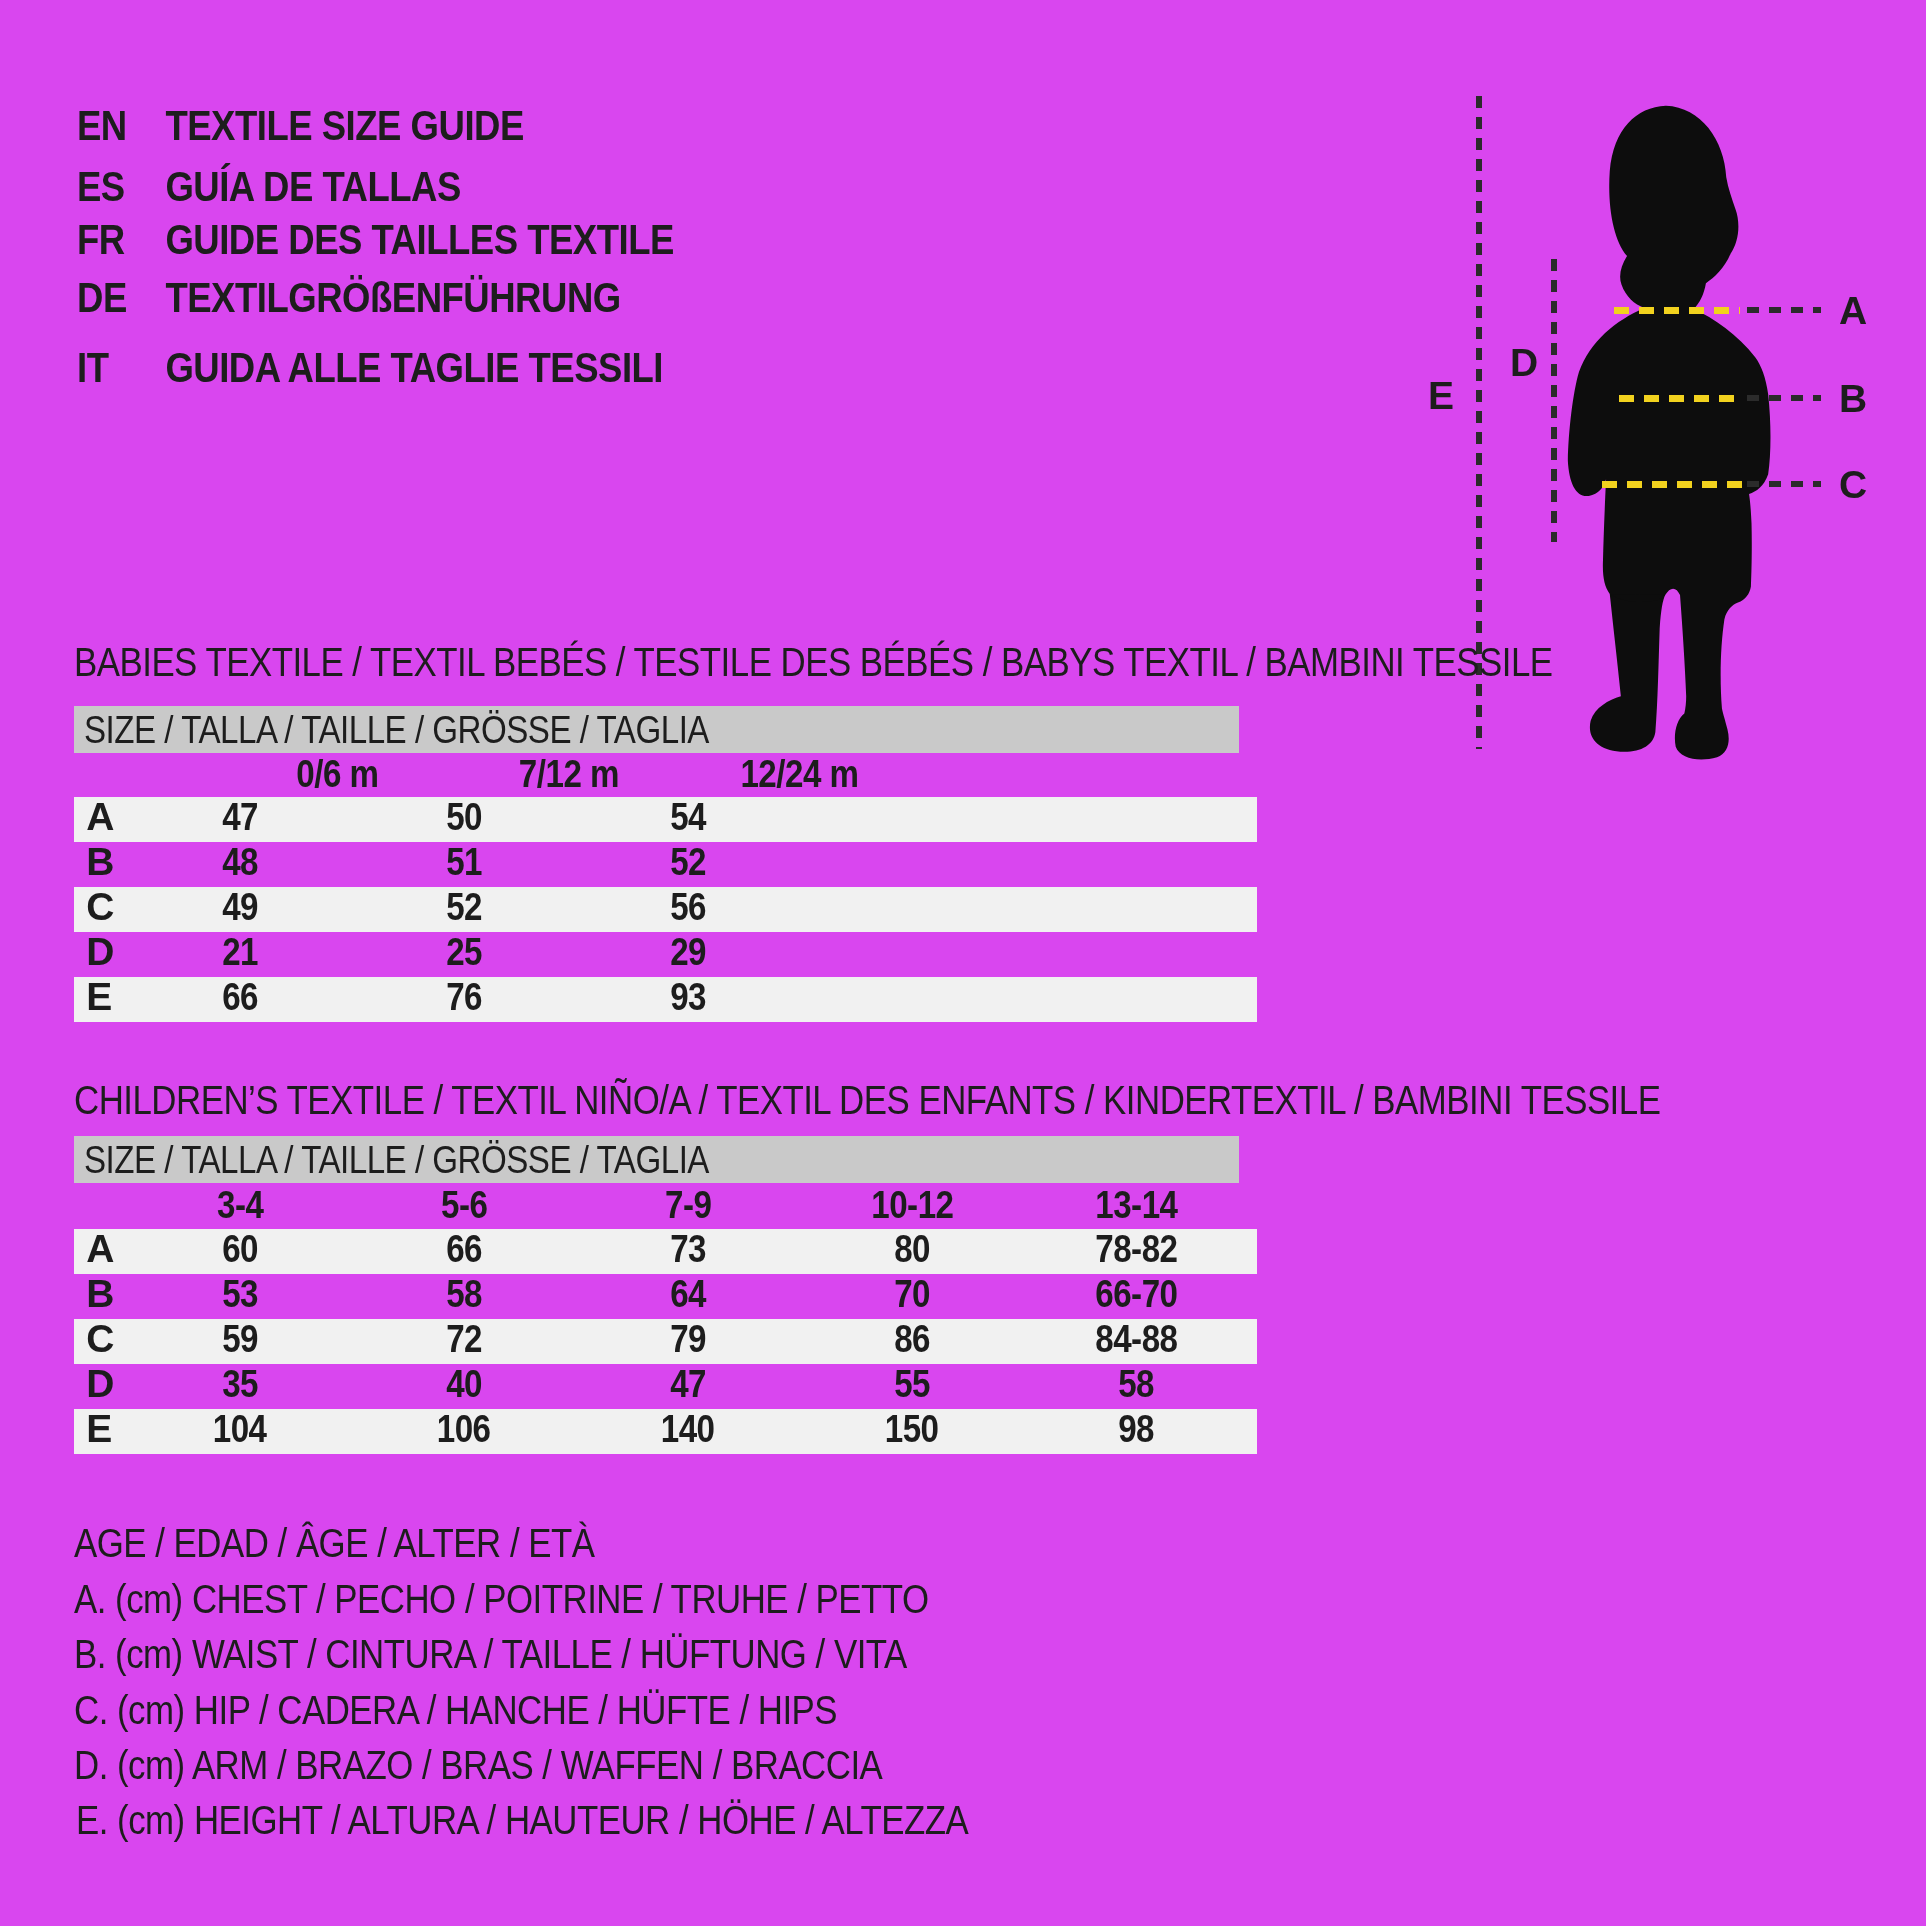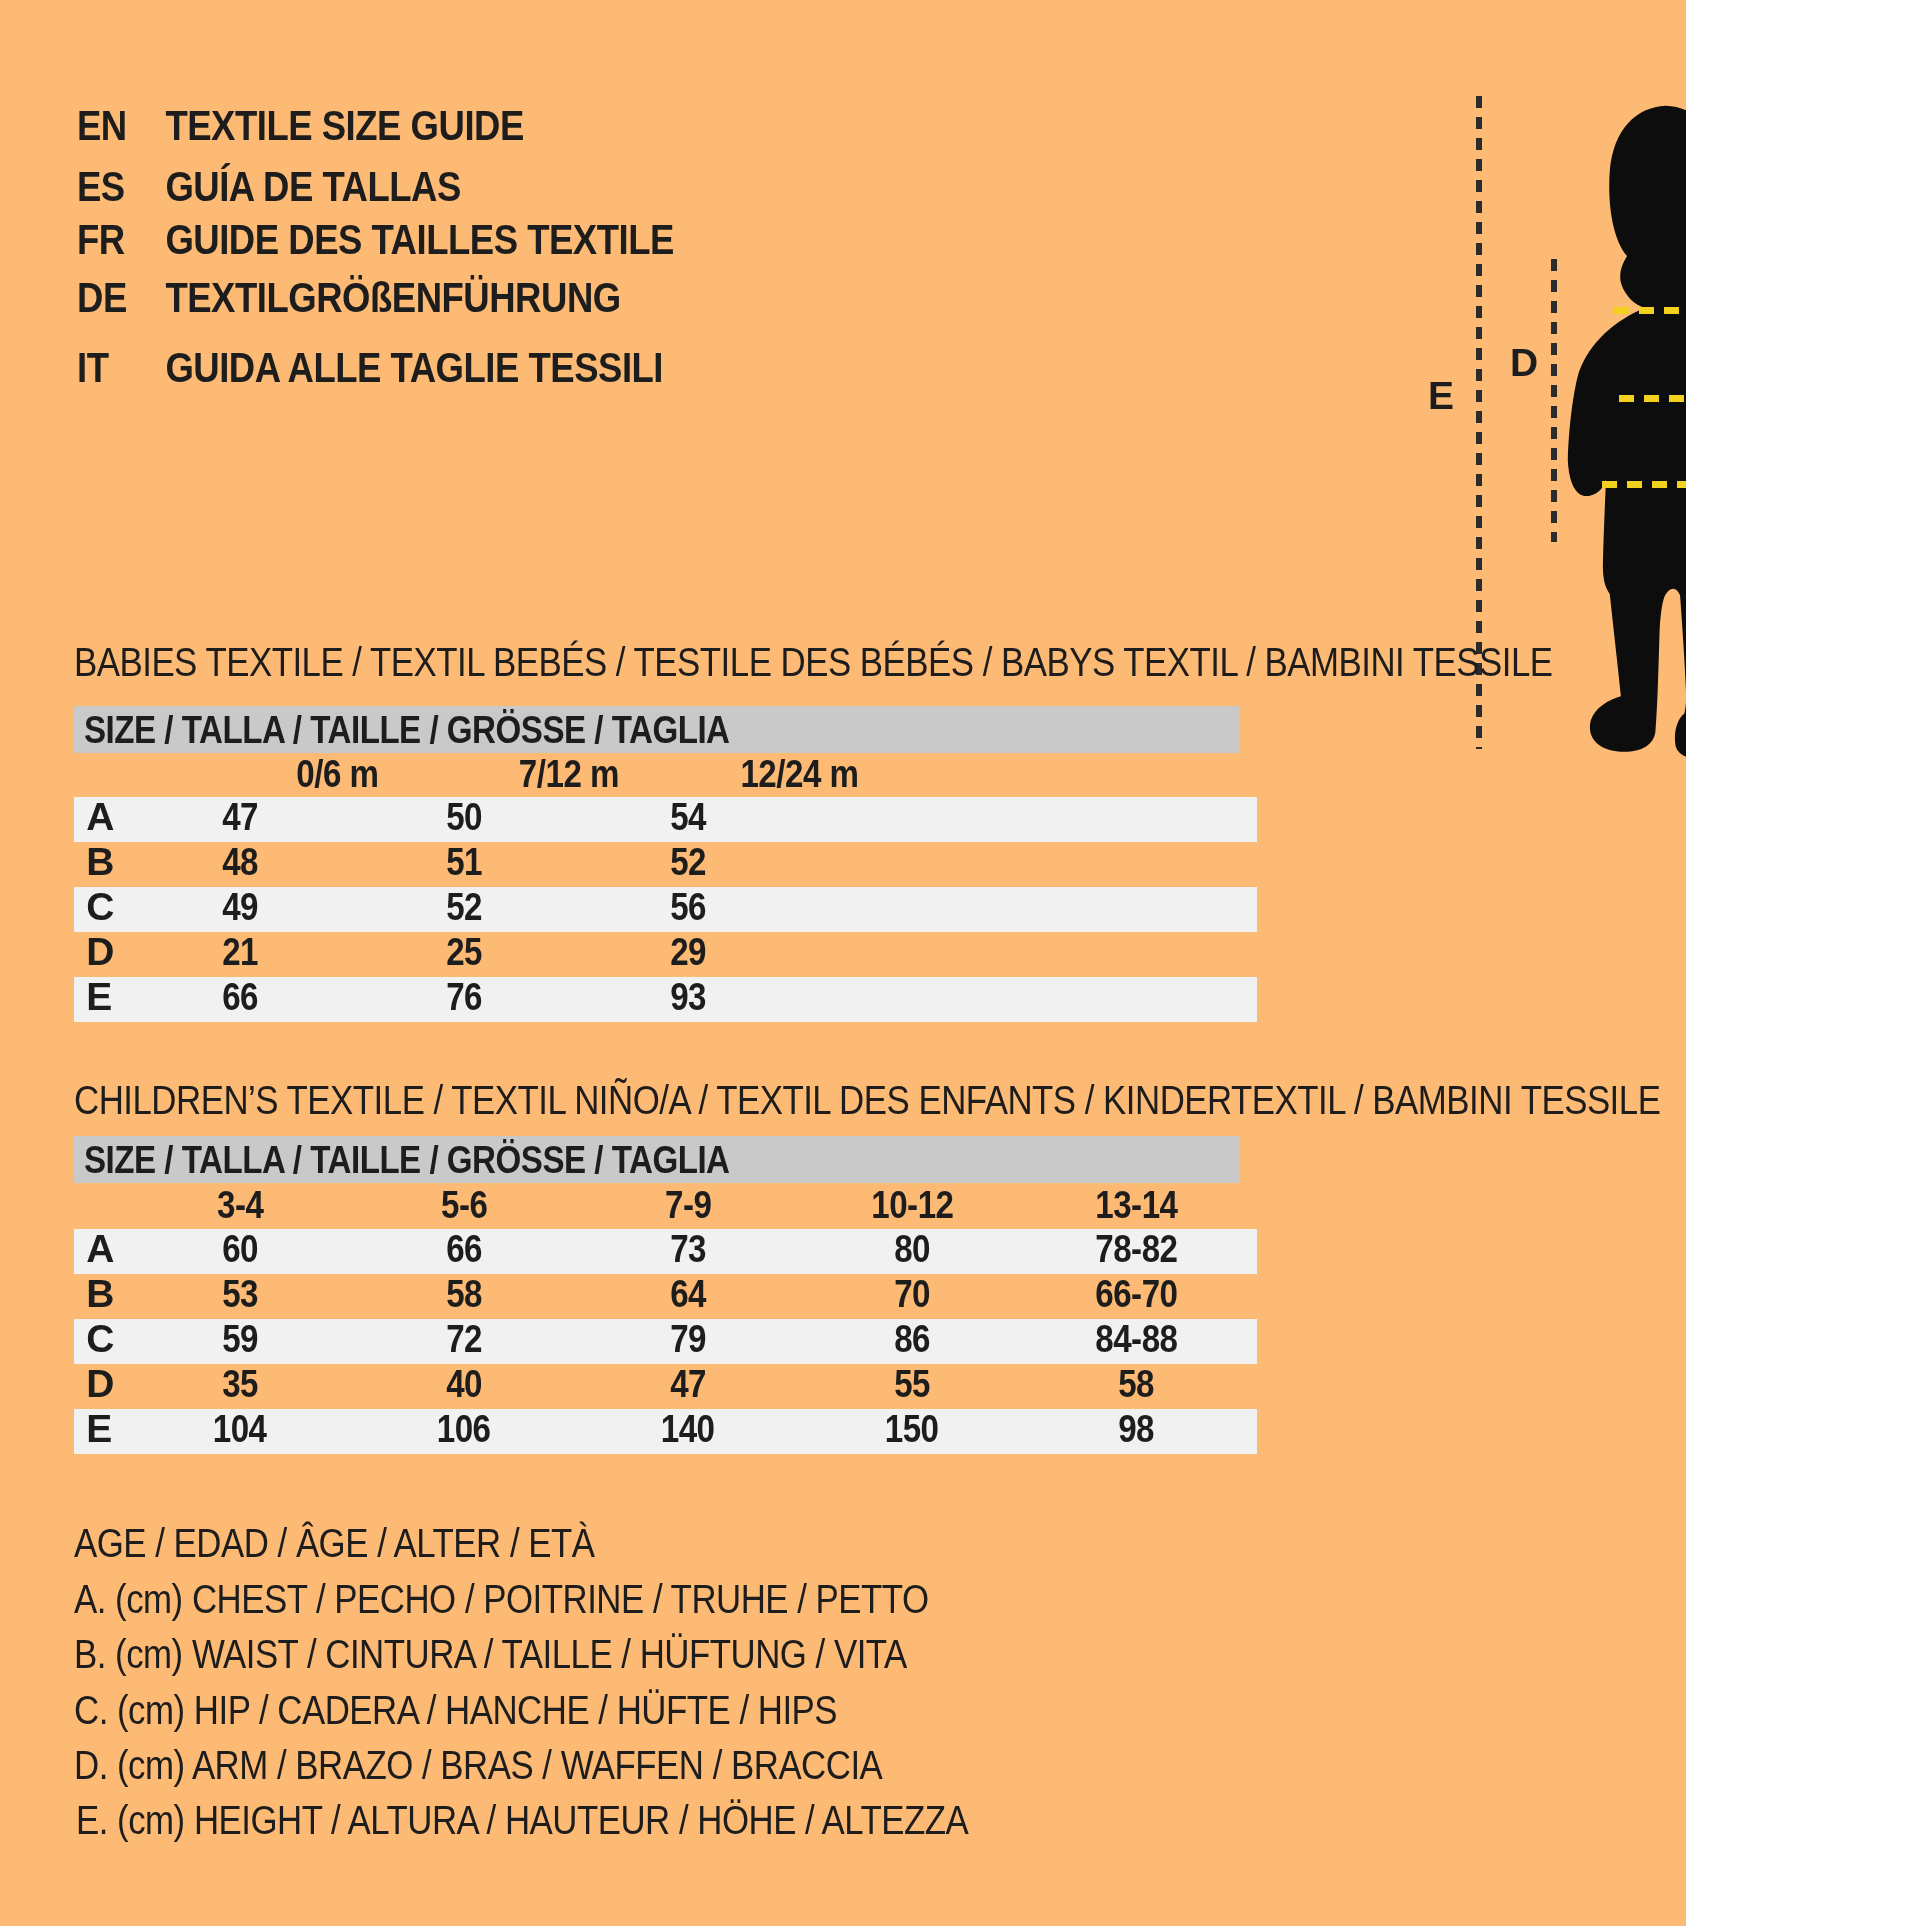--- a/index.html
+++ b/index.html
@@ -1,17 +1,17 @@
 <!DOCTYPE html>
 <html style="font-size:10px"><head>
 <meta charset="utf-8">
 <style>
   html,body{margin:0;padding:0;background:#ffffff;}
   .canvas{
-    position:relative;width:1686px;height:1926px;background:#fdba74;
+    position:relative;width:1926px;height:1926px;background:#d946ef;
     font-family:"Liberation Sans",sans-serif;color:#1d1d1d;overflow:hidden;
   }
   .t{position:absolute;font-weight:400;line-height:1;white-space:nowrap;}
   .cond{display:inline-block;transform:scaleX(.85);transform-origin:0 50%;white-space:nowrap;letter-spacing:-0.6px;}
   .cond-c{display:inline-block;transform:scaleX(.85);transform-origin:50% 50%;white-space:nowrap;letter-spacing:-0.6px;}
 
   
   .lang-row{position:absolute;left:77px;font-size:43px;font-weight:700;line-height:1;}
   .lang-code{display:inline-block;width:104px;}
 
@@ -20,21 +20,21 @@
   .hdash-dark{position:absolute;height:6.2px;background-image:repeating-linear-gradient(to right,#2b2b2b 0 12.3px,rgba(0,0,0,0) 12.3px 22px);}
   .hdash-yellow{position:absolute;height:6.8px;background-image:repeating-linear-gradient(to right,#F2D21E 0 15px,rgba(0,0,0,0) 15px 25px);z-index:2;}
   .fig-label{position:absolute;font-weight:700;font-size:39px;line-height:1;}
 
   
   .section-heading{font-size:41px;}
 
   
   .size-bar{
     position:absolute;left:74px;width:1165px;height:47px;background:#c9c9c9;
-    display:flex;align-items:center;font-weight:700;font-size:39px;
+    display:flex;align-items:center;font-weight:400;font-size:39px;
   }
   .size-bar .cond{margin-left:10px;}
 
   
   .row{position:absolute;left:74px;width:1183px;height:45px;display:flex;align-items:flex-start;font-weight:700;font-size:39px;line-height:1;}
   .row .lab{width:54px;padding-left:12.3px;box-sizing:border-box;}
   .row .col{width:224px;text-align:center;}
   .stripe{background:#f1f1f1;}
   .babies-head .spacer{width:148px;}
   .babies-head .col{width:231px;text-align:center;}

